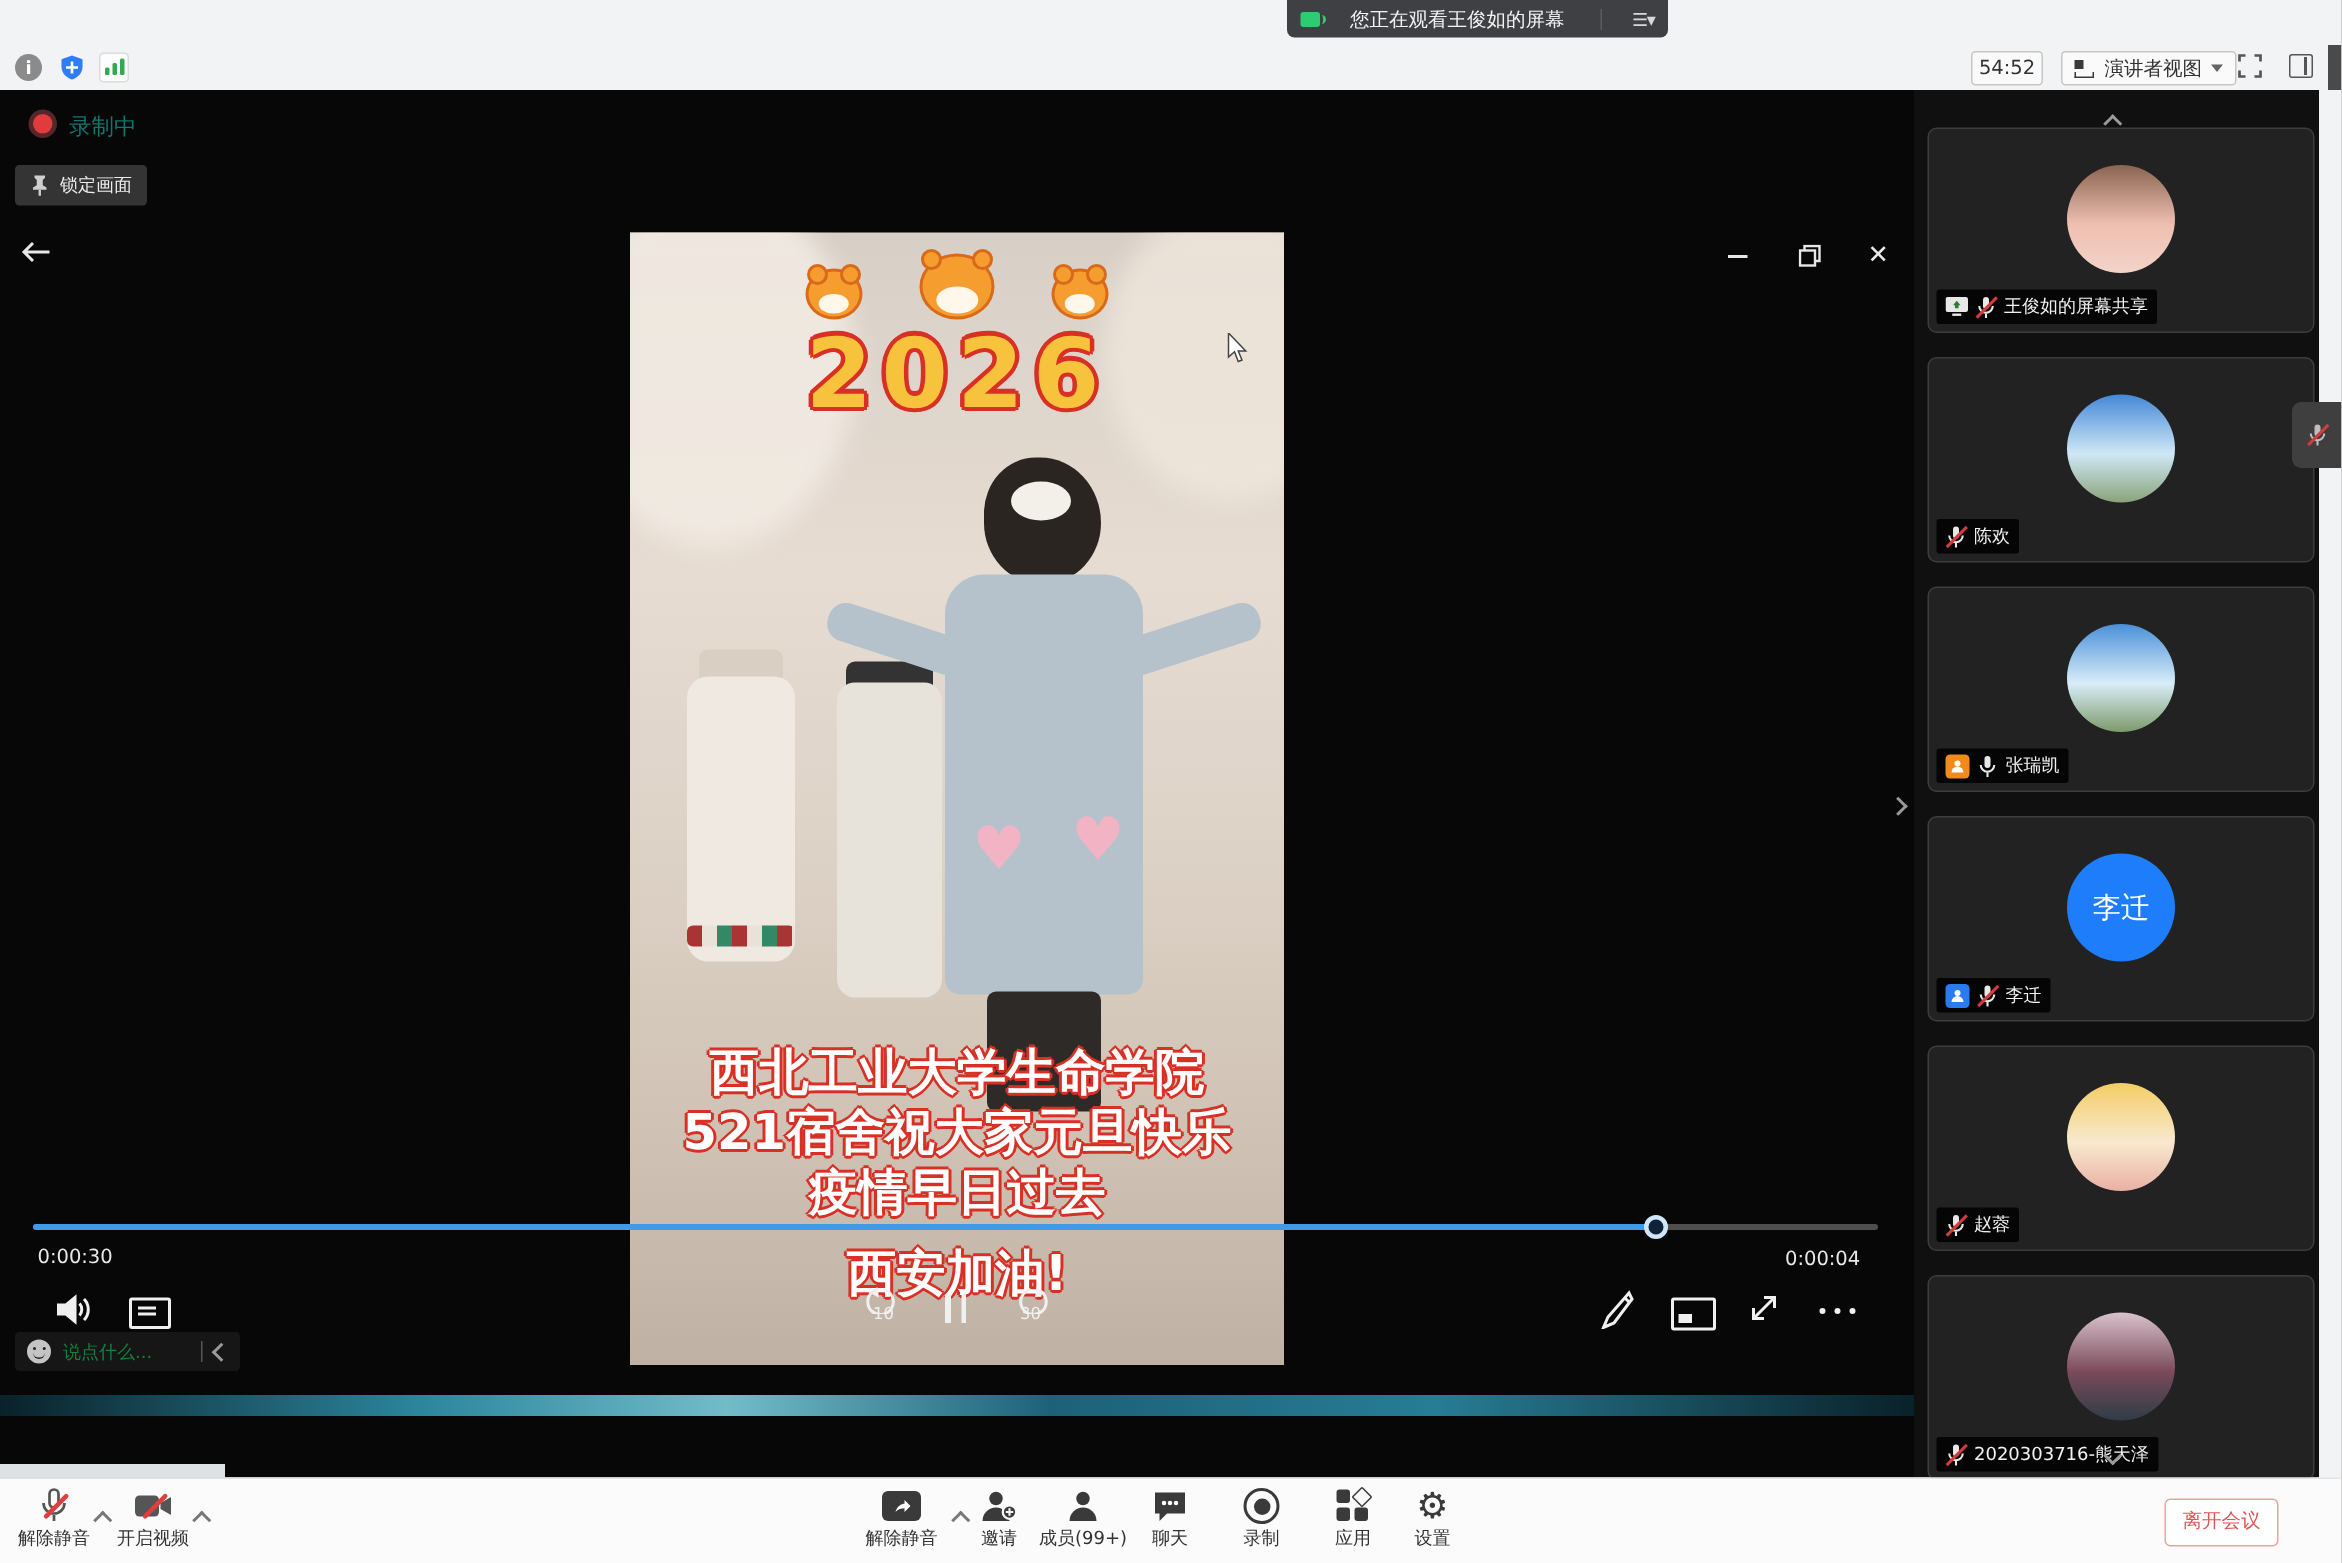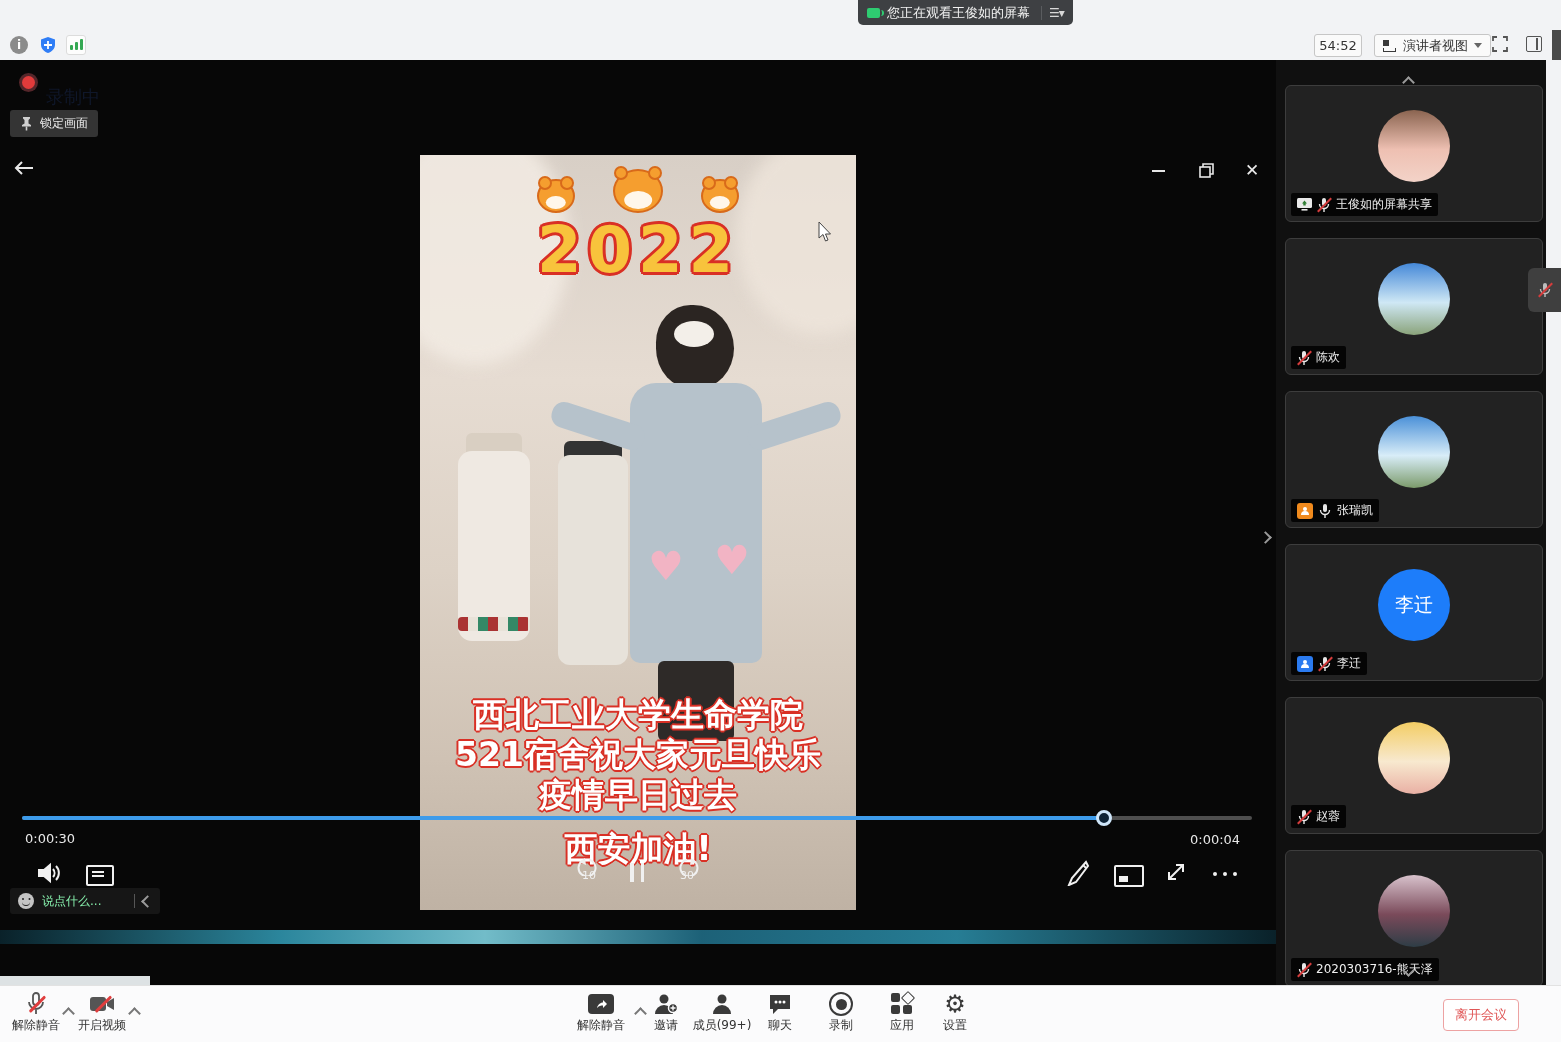--- a/index.html
+++ b/index.html
@@ -1,20 +1,20 @@
 <!DOCTYPE html>
 <html><head>
 <meta charset="utf-8">
 <style>
   html,body{margin:0;padding:0;background:#fff;font-family:"DejaVu Sans","Liberation Sans",sans-serif;}
   #app{position:relative;width:1561px;height:1042px;overflow:hidden;background:#f2f3f5;}
   .abs{position:absolute;}
 
   
-  .banner{left:858px;top:0;height:25px;background:#3e4043;border-radius:0 0 5px 5px;display:flex;align-items:center;padding:0 9px;gap:7px;color:#f2f2f2;font-size:13px;}
+  .banner{left:858px;top:0;height:25px;background:#3e4043;border-radius:0 0 5px 5px;display:flex;align-items:center;padding:0 9px;gap:20px;color:#f2f2f2;font-size:13px;}
   .scr-icon{width:13px;height:10px;background:#2ecc71;border-radius:2px;position:relative;}
   .scr-icon::after{content:"";position:absolute;right:-4px;top:2px;width:3px;height:6px;border-right:2px solid #2ecc71;border-radius:0 3px 3px 0;}
   .banner-divider{width:1px;height:14px;background:#5a5c5f;margin-left:4px;}
   .menu-icon{color:#d8d8d8;font-size:12px;letter-spacing:-1px;}
 
   
   .topbar{left:0;top:30px;width:1561px;height:30px;background:#f2f3f5;}
   .info-icon{left:10px;top:36px;width:18px;height:18px;border-radius:50%;background:#8b8b8b;color:#fff;font-size:12px;font-weight:bold;text-align:center;line-height:18px;}
   .shield-icon{left:39px;top:36px;width:18px;height:18px;}
   .signal-box{left:66px;top:35px;width:20px;height:20px;background:#fdfdfd;border:1px solid #dcdcdc;border-radius:3px;display:flex;align-items:flex-end;justify-content:center;gap:2px;padding-bottom:4px;box-sizing:border-box;}
@@ -26,21 +26,21 @@
   .vm-icon::after{content:"";position:absolute;left:0;bottom:0;width:13px;height:4px;border:1.5px solid #3a3a3a;border-top:none;box-sizing:border-box;}
   .caret{width:0;height:0;border-left:4px solid transparent;border-right:4px solid transparent;border-top:5px solid #666;}
   .fs-icon{left:1492px;top:36px;width:16px;height:16px;}
   .panel-icon{left:1526px;top:36px;width:16px;height:16px;border:1.6px solid #555;border-radius:2px;box-sizing:border-box;}
   .panel-icon::after{content:"";position:absolute;right:3px;top:1px;bottom:1px;width:1.6px;background:#555;}
   .top-right-sliver{left:1552px;top:30px;width:9px;height:30px;background:#4a4a4a;}
 
   
   .stage{left:0;top:60px;width:1276px;height:925px;background:#070707;}
   .rec-dot{left:22px;top:76px;width:13px;height:13px;border-radius:50%;background:#e23b3b;box-shadow:0 0 0 3px #55262a;}
-  .rec-label{left:46px;top:75px;color:#0f172a;font-size:18px;margin-top:10px;}
+  .rec-label{left:46px;top:75px;color:#0f766e;font-size:15px;}
   .lock-pill{left:10px;top:110px;height:27px;background:#343434;border-radius:3px;display:flex;align-items:center;padding:0 10px;gap:7px;color:#eee;font-size:12px;}
 
   
   .back-arrow{left:14px;top:160px;}
   .win-min{left:1152px;top:170px;width:13px;height:2px;background:#e6e6e6;}
   .win-restore{left:1199px;top:163px;width:16px;height:16px;}
   .win-close{left:1245px;top:162px;color:#eaeaea;font-size:17px;line-height:17px;}
 
   
   .video{left:420px;top:155px;width:436px;height:755px;overflow:hidden;background:linear-gradient(180deg,#d8cfc6 0%,#e6dcd2 30%,#ddd2c6 55%,#cfc2b4 80%,#bfb2a4 100%);}
@@ -70,21 +70,21 @@
   .mini-icon{left:1114px;top:865px;width:26px;height:18px;border:2px solid #f0f0f0;border-radius:2px;}
   .mini-icon::after{content:"";position:absolute;left:3px;bottom:3px;width:9px;height:6px;background:#f0f0f0;}
   .more-dots{left:1213px;top:872px;display:flex;gap:6px;}
   .more-dots i{width:4px;height:4px;border-radius:50%;background:#f0f0f0;}
 
   
   .comment-bar{left:10px;top:888px;width:150px;height:26px;background:rgba(24,24,24,.92);border-radius:3px;display:flex;align-items:center;padding:0 8px;gap:8px;box-sizing:border-box;}
   .face-icon{width:16px;height:16px;border-radius:50%;background:#c4c4c4;position:relative;flex:none;}
   .face-icon::before{content:"";position:absolute;left:3.5px;top:4.5px;width:2.5px;height:2.5px;border-radius:50%;background:#222;box-shadow:6.5px 0 0 #222;}
   .face-icon::after{content:"";position:absolute;left:4px;top:8px;width:8px;height:4px;border-bottom:1.8px solid #222;border-radius:0 0 6px 6px;}
-  .say-text{color:#86efac;font-size:12px;flex:1;white-space:nowrap;}
+  .say-text{color:#15803d;font-size:12px;flex:1;white-space:nowrap;}
   .cb-div{width:1px;height:14px;background:#565656;}
   .chev{display:inline-block;width:7px;height:7px;border-left:2px solid #9a9a9a;border-bottom:2px solid #9a9a9a;}
   .chev.left{transform:rotate(45deg);}
   .chev.up{transform:rotate(135deg);}
   .chev.down{transform:rotate(-45deg);}
   .chev.right{transform:rotate(-135deg);}
 
   
   .teal-strip{left:0;top:930px;width:1276px;height:14px;background:linear-gradient(90deg,#0a242d 0%,#2f94ad 22%,#7ed0de 38%,#1f6b84 55%,#2a8aa4 75%,#0a242d 100%);opacity:.9;}
   .lite-strip{left:0;top:976px;width:150px;height:9px;background:#dde2e4;}
@@ -198,21 +198,21 @@
       <span class="tiger" style="width:34px;height:30px">
           <span class="muzzle"></span>
         </span>
       <span class="tiger" style="width:46px;height:40px">
           <span class="muzzle"></span>
         </span>
       <span class="tiger" style="width:34px;height:30px">
           <span class="muzzle"></span>
         </span>
     </div>
-    <div class="year-text">2022</div>
+    <div class="year-text">2026</div>
 
     <div class="fig" style="left:38px;top:296px;width:72px;height:190px;background:#efe9e2;border-radius:14px;box-shadow:0 -26px 0 -8px #d9cfc2;"></div>
     <div class="fig" style="left:38px;top:462px;width:72px;height:14px;background:repeating-linear-gradient(90deg,#a33 0 10px,#e8e2d8 10px 20px,#386 20px 30px);border-radius:4px;"></div>
     <div class="fig" style="left:138px;top:300px;width:70px;height:210px;background:#e7e2da;border-radius:12px;box-shadow:0 -20px 0 -6px #333;"></div>
     <div class="fig" style="left:236px;top:150px;width:78px;height:84px;background:#2b2522;border-radius:46% 54% 50% 50%;"></div>
     <div class="fig" style="left:254px;top:166px;width:40px;height:26px;background:#f3efe9;border-radius:50%;"></div>
     <div class="fig" style="left:210px;top:228px;width:132px;height:280px;background:#b6c2cb;border-radius:26px 26px 10px 10px;"></div>
     <div class="fig" style="left:130px;top:258px;width:96px;height:26px;background:#b6c2cb;border-radius:12px;transform:rotate(18deg);"></div>
     <div class="fig" style="left:326px;top:258px;width:96px;height:26px;background:#b6c2cb;border-radius:12px;transform:rotate(-18deg);"></div>
     <div class="fig" style="left:228px;top:388px;color:#f2b4c4;font-size:40px;">♥</div>

